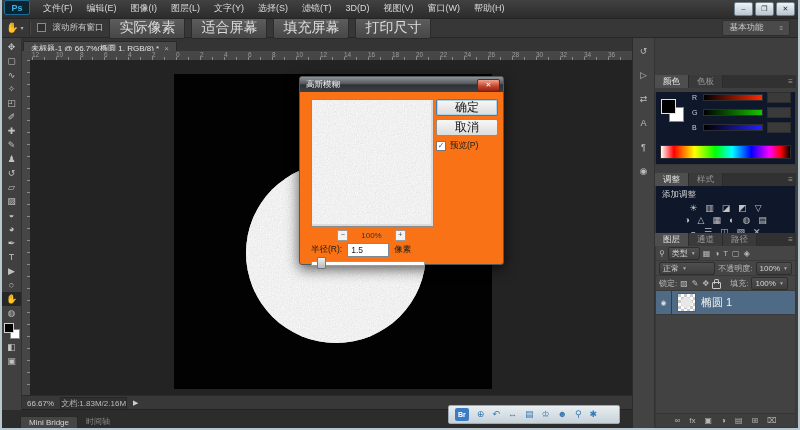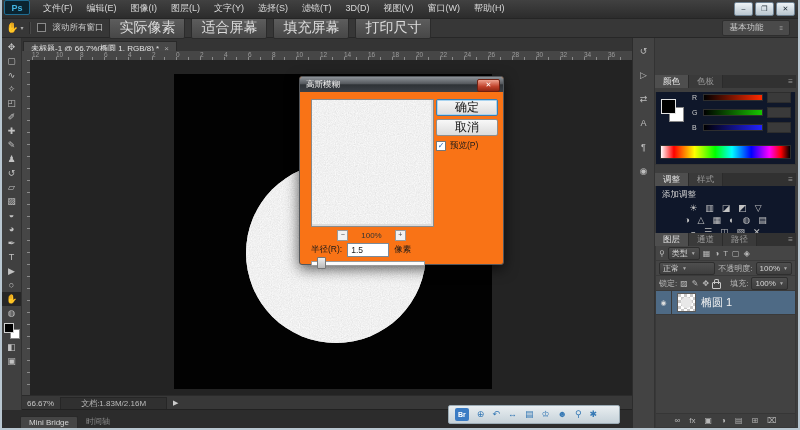--- a/index.html
+++ b/index.html
@@ -47,21 +47,21 @@
   #ruler-top .ticks{position:absolute;left:2px;right:0;bottom:0;height:3px;
            background:repeating-linear-gradient(90deg,#8a8a8a 0 1px,transparent 1px 12px);}
   #ruler-left{position:absolute;left:0;top:23px;width:9px;bottom:14px;background:#464646;border-right:1px solid #333;}
   #ruler-left .ticks{position:absolute;right:0;top:0;bottom:0;width:3px;
            background:repeating-linear-gradient(180deg,#8a8a8a 0 1px,transparent 1px 12px);}
   #workspace{position:absolute;left:9px;top:23px;right:0;bottom:14px;background:#232323;overflow:hidden;}
   #canvas{position:absolute;left:144px;top:14px;width:318px;height:315px;background:#020202;}
   #circle{position:absolute;left:72px;top:89px;width:180px;height:180px;border-radius:50%;overflow:hidden;background:#dddddd;}
   #statusbar{position:absolute;left:0;bottom:0;right:0;height:14px;background:#383838;border-top:1px solid #2b2b2b;
            display:flex;align-items:center;font-size:8px;color:#c6c6c6;gap:6px;padding-left:6px;}
-  .status-field{background:#303030;border:1px solid #262626;padding:0 20px;height:11px;line-height:11px;color:#bbb;}
+  .status-field{background:#303030;border:1px solid #262626;padding:0 0;height:11px;line-height:11px;color:#bbb;}
   .status-arrow{font-size:7px;color:#ccc;}
   
   #dialog{position:absolute;left:297px;top:76px;width:203px;height:187px;z-index:50;border:1px solid #53575b;border-radius:3px;
           background:#f97316;box-shadow:0 4px 14px rgba(0,0,0,.65);font-size:8.5px;color:#1a1a1a;}
   #dialog-title{height:15px;background:linear-gradient(#8d9298 0%,#55595e 45%,#2e3236 52%,#3c4046 100%);
           border-radius:2px 2px 0 0;color:#f2f2f2;display:flex;align-items:center;padding-left:6px;font-size:8.5px;}
   .dlg-close{position:absolute;right:3px;top:2px;width:21px;height:11px;background:linear-gradient(#f0a28e,#c0412a 60%,#8f2713);
           border:1px solid #6e2011;border-radius:2px;color:#fff;font-size:7px;line-height:10px;text-align:center;}
   #dlg-preview{position:absolute;left:11px;top:22px;width:121px;height:126px;border:1px solid #8a8a8a;background:#dcdcdc;overflow:hidden;}
   #dlg-zoom{position:absolute;left:11px;top:153px;width:121px;display:flex;align-items:center;justify-content:center;gap:13px;}

